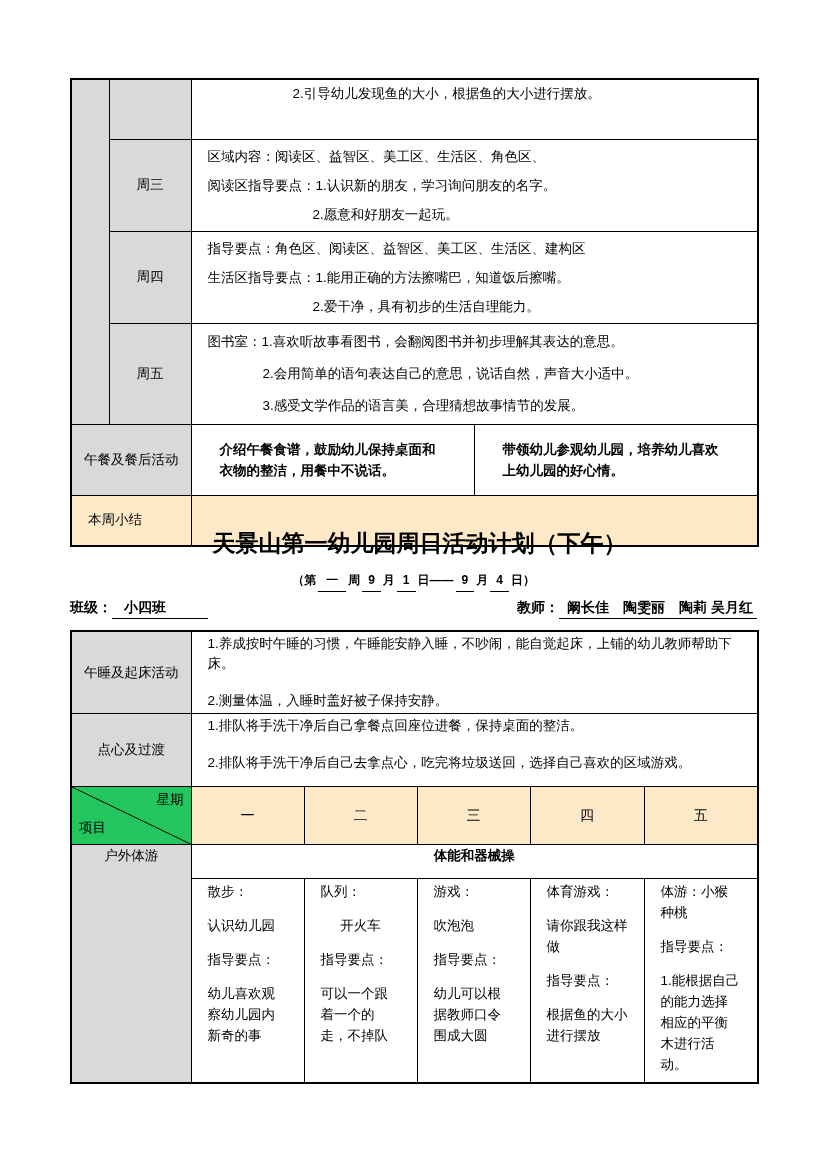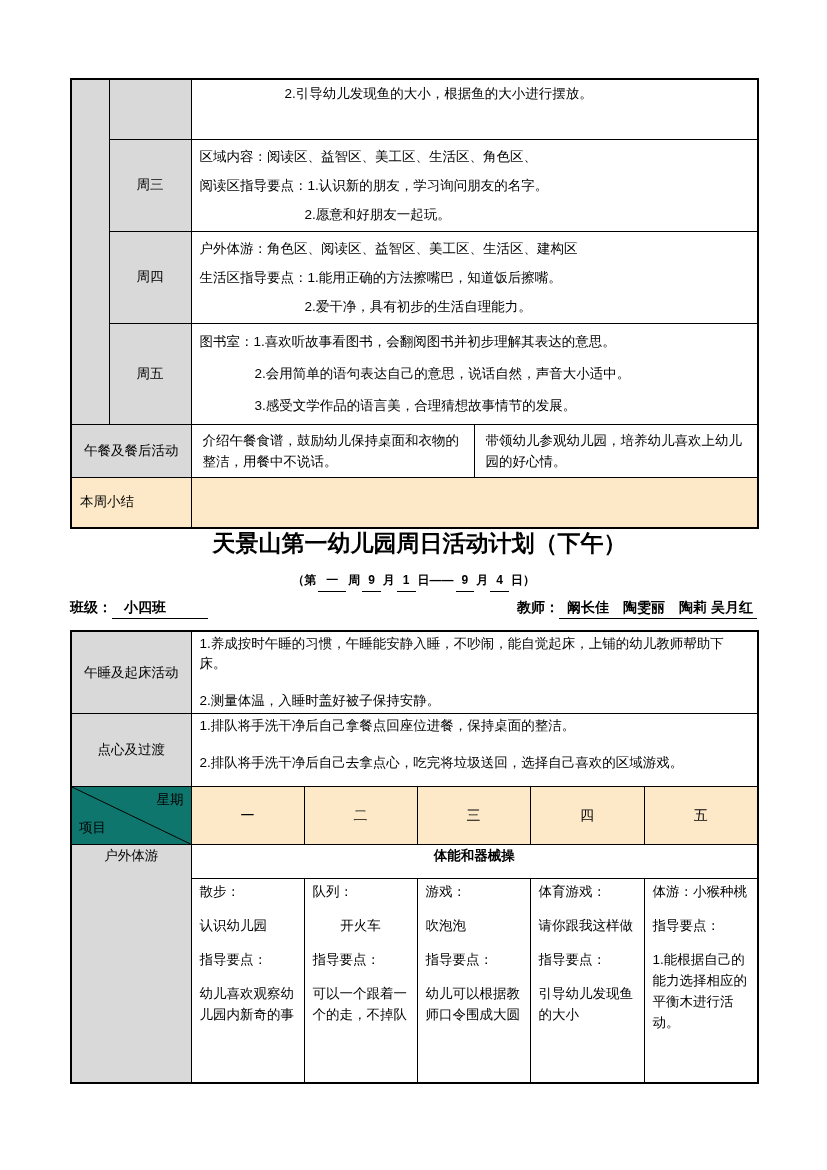--- a/index.html
+++ b/index.html
@@ -2,58 +2,58 @@
 <html><head>
 <meta charset="utf-8">
 <style>
   html,body { margin:0; padding:0; background:#fff; }
   .page {
     position:relative; width:827px; height:1170px; background:#ffffff;
     font-family:"Liberation Sans", sans-serif; color:#000; overflow:hidden;
   }
   table { border-collapse:collapse; table-layout:fixed; background:#fff; }
   .doc-table { position:absolute; left:70px; width:687px; border:2px solid #000; }
-  .doc-table td { border:1px solid #000; vertical-align:top; font-size:13.5px; padding:2px 8px; overflow:hidden; }
+  .doc-table td { border:1px solid #000; vertical-align:top; font-size:13.5px; padding:2px 16px; overflow:hidden; }
   td.label { background:#d9d9d9; text-align:center; vertical-align:middle; padding:2px 4px; }
   td.cream { background:#fde9c8; }
   td.daycell { background:#fde9c8; text-align:center; vertical-align:middle; font-size:14px; }
 
   
   #table1 { top:78px; }
   .cont-cell { padding-top:4px; }
   .cont-cell p { margin:0; line-height:24px; padding-left:85px; }
   .lines3 p { margin:0; line-height:29px; }
   .lines3 { padding-top:5px; }
   .linesFri { padding-top:3px; }
   .linesFri p { margin:0; line-height:32px; }
   .ind105 { padding-left:105px; }
   .ind55  { padding-left:55px; }
   .lunch-cell { padding-top:4px; }
-  .lunch-cell p { margin:3px; line-height:21px; }
+  .lunch-cell p { margin:12px; line-height:21px;font-weight:bold; }
 
   
   .title { position:absolute; left:76px; top:528px; width:687px; text-align:center;
            font-size:23px; font-weight:bold; line-height:30px; }
   .subtitle { position:absolute; left:70px; top:569px; width:687px; text-align:center;
               font-size:12px; font-weight:bold; line-height:22px; }
   .subtitle .u { border-bottom:1.5px solid #000; display:inline-block; padding:0 8px; margin:0 2px; }
   .subtitle .u.num { padding:0 6px; }
 
   .meta-line { position:absolute; left:70px; top:597px; width:687px; display:flex;
                justify-content:space-between; font-size:14px; font-weight:bold; line-height:20px; }
   .meta-line .u-wide { border-bottom:1.5px solid #000; display:inline-block; padding:0 42px 1px 12px; }
   .meta-line .u-teach { border-bottom:1.5px solid #000; display:inline-block; padding:0 4px 1px 8px; }
 
   
   #table2 { top:630px; }
   .para-cell { padding-top:8px; }
   .para-cell p { margin:0 0 17px 0; line-height:20px; }
   .para-cell p:last-child { margin-bottom:0; }
 
-  .corner-cell { position:relative; background:#0f766e; padding:0;text-align:center; }
+  .corner-cell { position:relative; background:#22c55e; padding:0;text-align:center; }
   .corner-cell .diag-svg { position:absolute; left:0; top:0; width:100%; height:100%; display:block; }
   .corner-top { position:absolute; top:4px; right:7px; font-size:13.5px; }
   .corner-bottom { position:absolute; bottom:7px; left:7px; font-size:13.5px;font-family:Liberation Mono, monospace; }
 
   .banner-cell { text-align:center; vertical-align:middle; font-weight:bold; }
   .outdoor-label { background:#d9d9d9; text-align:center; vertical-align:middle; }
   .outdoor-col { vertical-align:middle; padding:6px 8px; }
   .outdoor-col p { margin:0 0 13px 0; line-height:21px; }
   .outdoor-col p:last-child { margin-bottom:0; }
   .ta-center { text-align:center; }
@@ -82,21 +82,21 @@
       <td class="label">周三</td>
       <td class="lines3" colspan="2">
         <p>区域内容：阅读区、益智区、美工区、生活区、角色区、</p>
         <p>阅读区指导要点：1.认识新的朋友，学习询问朋友的名字。</p>
         <p class="ind105">2.愿意和好朋友一起玩。</p>
       </td>
     </tr>
     <tr style="height:90px">
       <td class="label">周四</td>
       <td class="lines3" colspan="2">
-        <p>户外体游：角色区、阅读区、益智区、美工区、生活区、建构区</p>
+        <p>指导要点：角色区、阅读区、益智区、美工区、生活区、建构区</p>
         <p>生活区指导要点：1.能用正确的方法擦嘴巴，知道饭后擦嘴。</p>
         <p class="ind105">2.爱干净，具有初步的生活自理能力。</p>
       </td>
     </tr>
     <tr style="height:101px">
       <td class="label">周五</td>
       <td class="linesFri" colspan="2">
         <p>图书室：1.喜欢听故事看图书，会翻阅图书并初步理解其表达的意思。</p>
         <p class="ind55">2.会用简单的语句表达自己的意思，说话自然，声音大小适中。</p>
         <p class="ind55">3.感受文学作品的语言美，合理猜想故事情节的发展。</p>
@@ -191,21 +191,21 @@
       <td class="outdoor-col">
         <p>游戏：</p>
         <p>吹泡泡</p>
         <p>指导要点：</p>
         <p>幼儿可以根据教师口令围成大圆</p>
       </td>
       <td class="outdoor-col">
         <p>体育游戏：</p>
         <p>请你跟我这样做</p>
         <p>指导要点：</p>
-        <p>引导幼儿发现鱼的大小</p>
+        <p>根据鱼的大小进行摆放</p>
       </td>
       <td class="outdoor-col">
         <p>体游：小猴种桃</p>
         <p>指导要点：</p>
         <p>1.能根据自己的能力选择相应的平衡木进行活动。</p>
       </td>
     </tr>
   </tbody>
     </table>
 

